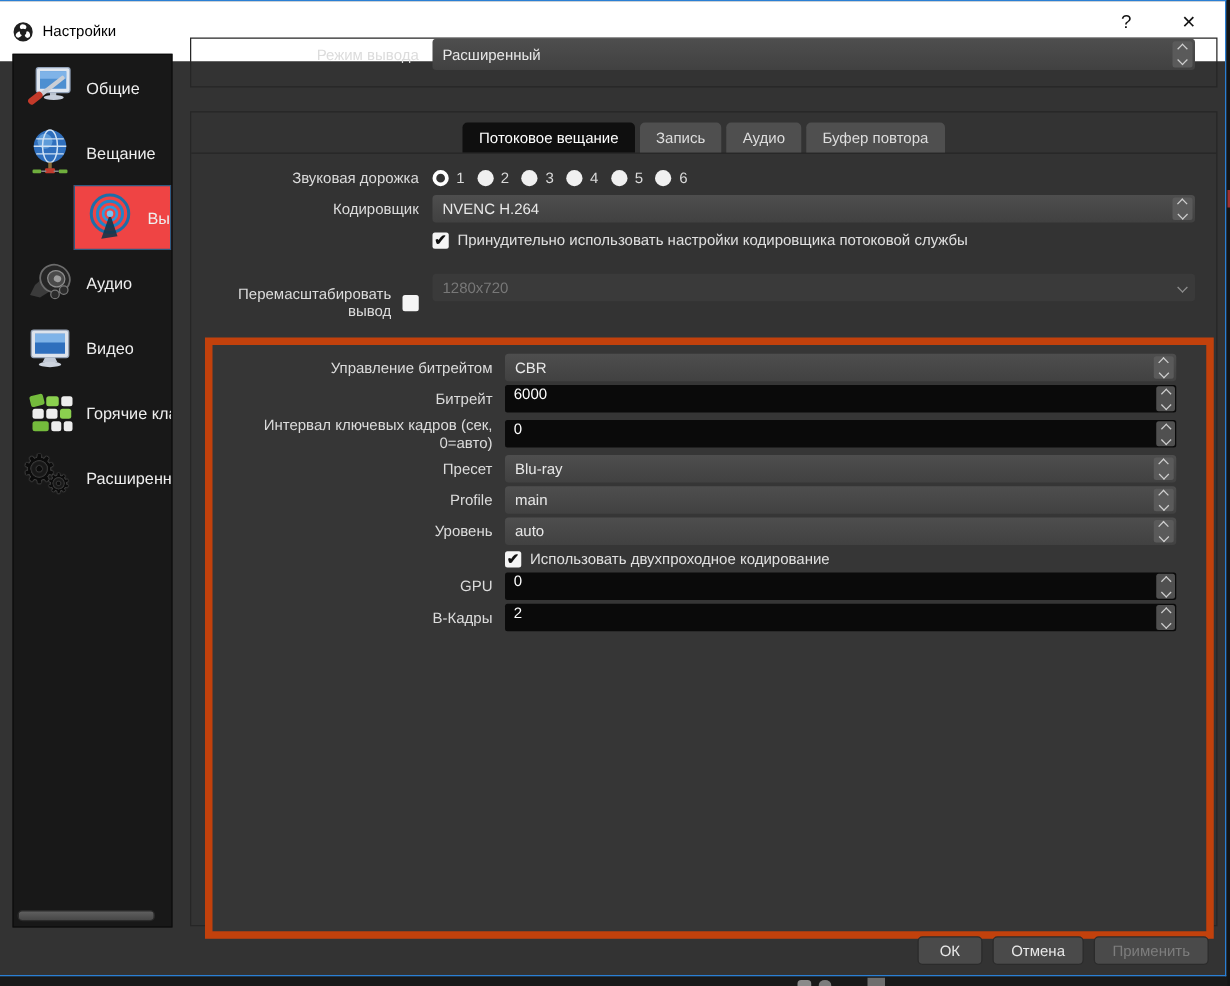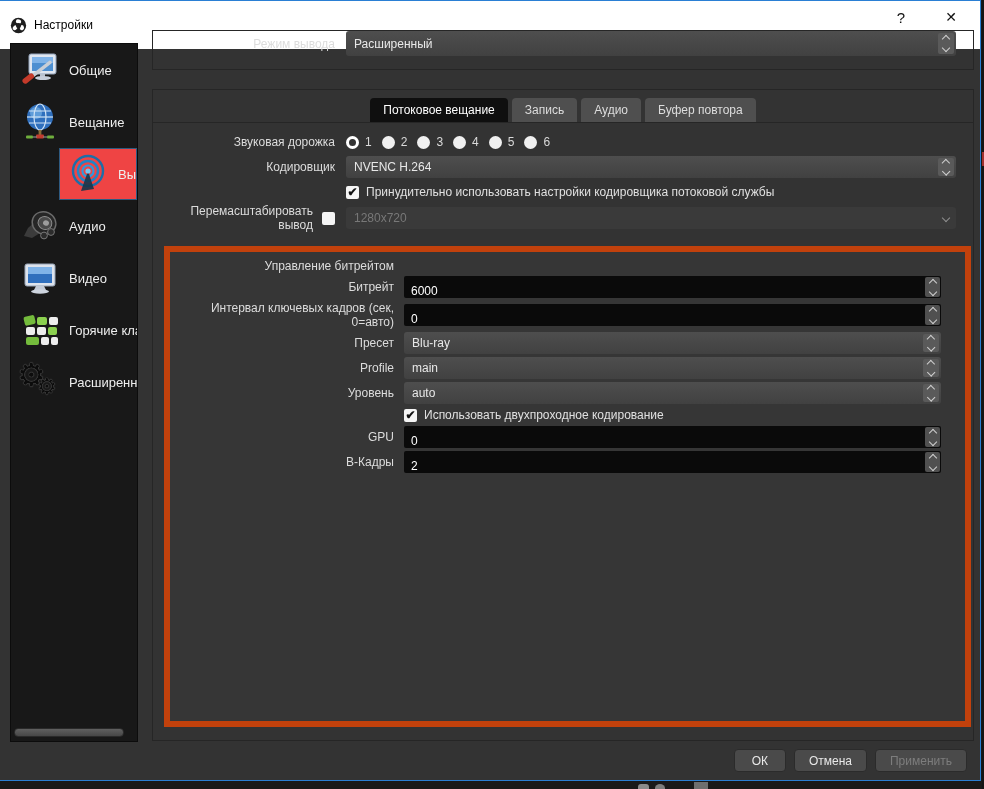--- a/index.html
+++ b/index.html
@@ -41,21 +41,21 @@
   .grp-outmode .frow{width:100%;}
 
   
   .combo{position:relative;height:22px;background:linear-gradient(#4e4e4e,#414141);border-radius:3px;
          display:flex;align-items:center;padding-left:8px;color:#e8e8e8;box-sizing:border-box;}
   .combo.tall{height:25px;}
   .combo .csp{position:absolute;right:2px;top:2px;bottom:2px;width:16px;border-radius:2px;
               background:#5a5a5a;display:flex;flex-direction:column;align-items:center;justify-content:center;gap:3px;}
   .combo.disabled{background:#3a3a3a;color:#787878;}
   .combo.disabled .onlydown{position:absolute;right:7px;top:8px;}
-  .spinbox{position:relative;height:22px;background:#0a0a0a;border-radius:2px;display:flex;align-items:flex-end;
+  .spinbox{position:relative;height:22px;background:#0a0a0a;border-radius:2px;display:flex;align-items:flex-start;
            padding-left:7px;color:#ffffff;box-sizing:border-box;}
   .spinbox .csp{position:absolute;right:1px;top:1px;bottom:1px;width:15px;border-radius:2px;
                 background:#505050;display:flex;flex-direction:column;align-items:center;justify-content:center;gap:3px;}
   .chv{width:5px;height:5px;border-left:1.6px solid #cfcfcf;border-top:1.6px solid #cfcfcf;}
   .chv.up{transform:rotate(45deg);margin-top:2px;}
   .chv.down{transform:rotate(225deg);margin-bottom:2px;}
   .chv.gray{border-color:#8f8f8f;}
 
   
   .cb{width:13px;height:13px;background:#f5f5f5;border-radius:2px;display:inline-flex;align-items:center;
@@ -275,34 +275,41 @@
 
         <div class="frow mt7">
           <span class="flabel"></span>
           <div class="cbrow">
             <span class="cb">✔</span>
             <span>Принудительно использовать настройки кодировщика потоковой службы</span>
           </div>
         </div>
 
         <div class="frow mt5">
-          <span class="flabel" style="display:flex;align-items:center;gap:9px;">
+          <span class="flabel" style="display:flex;align-items:center;gap:9px;margin-top:24px;">
             <span>Перемасштабировать вывод</span>
             <span class="cb unchecked"></span>
           </span>
           <div class="combo disabled">
             <span>1280x720</span>
             <span class="chv down gray onlydown"></span>
           </div>
         </div>
 
         <div class="encgroup">
 
           <div class="frow mt7">
             <span class="flabel">Управление битрейтом</span>
+            <div class="combo">
+              <span>CBR</span>
+              <span class="csp">
+                  <span class="chv up"></span>
+                  <span class="chv down"></span>
+                </span>
+            </div>
           </div>
 
           <div class="frow mt3">
             <span class="flabel">Битрейт</span>
             <div class="spinbox">
               <span>6000</span>
               <span class="csp">
                   <span class="chv up"></span>
                   <span class="chv down"></span>
                 </span>

